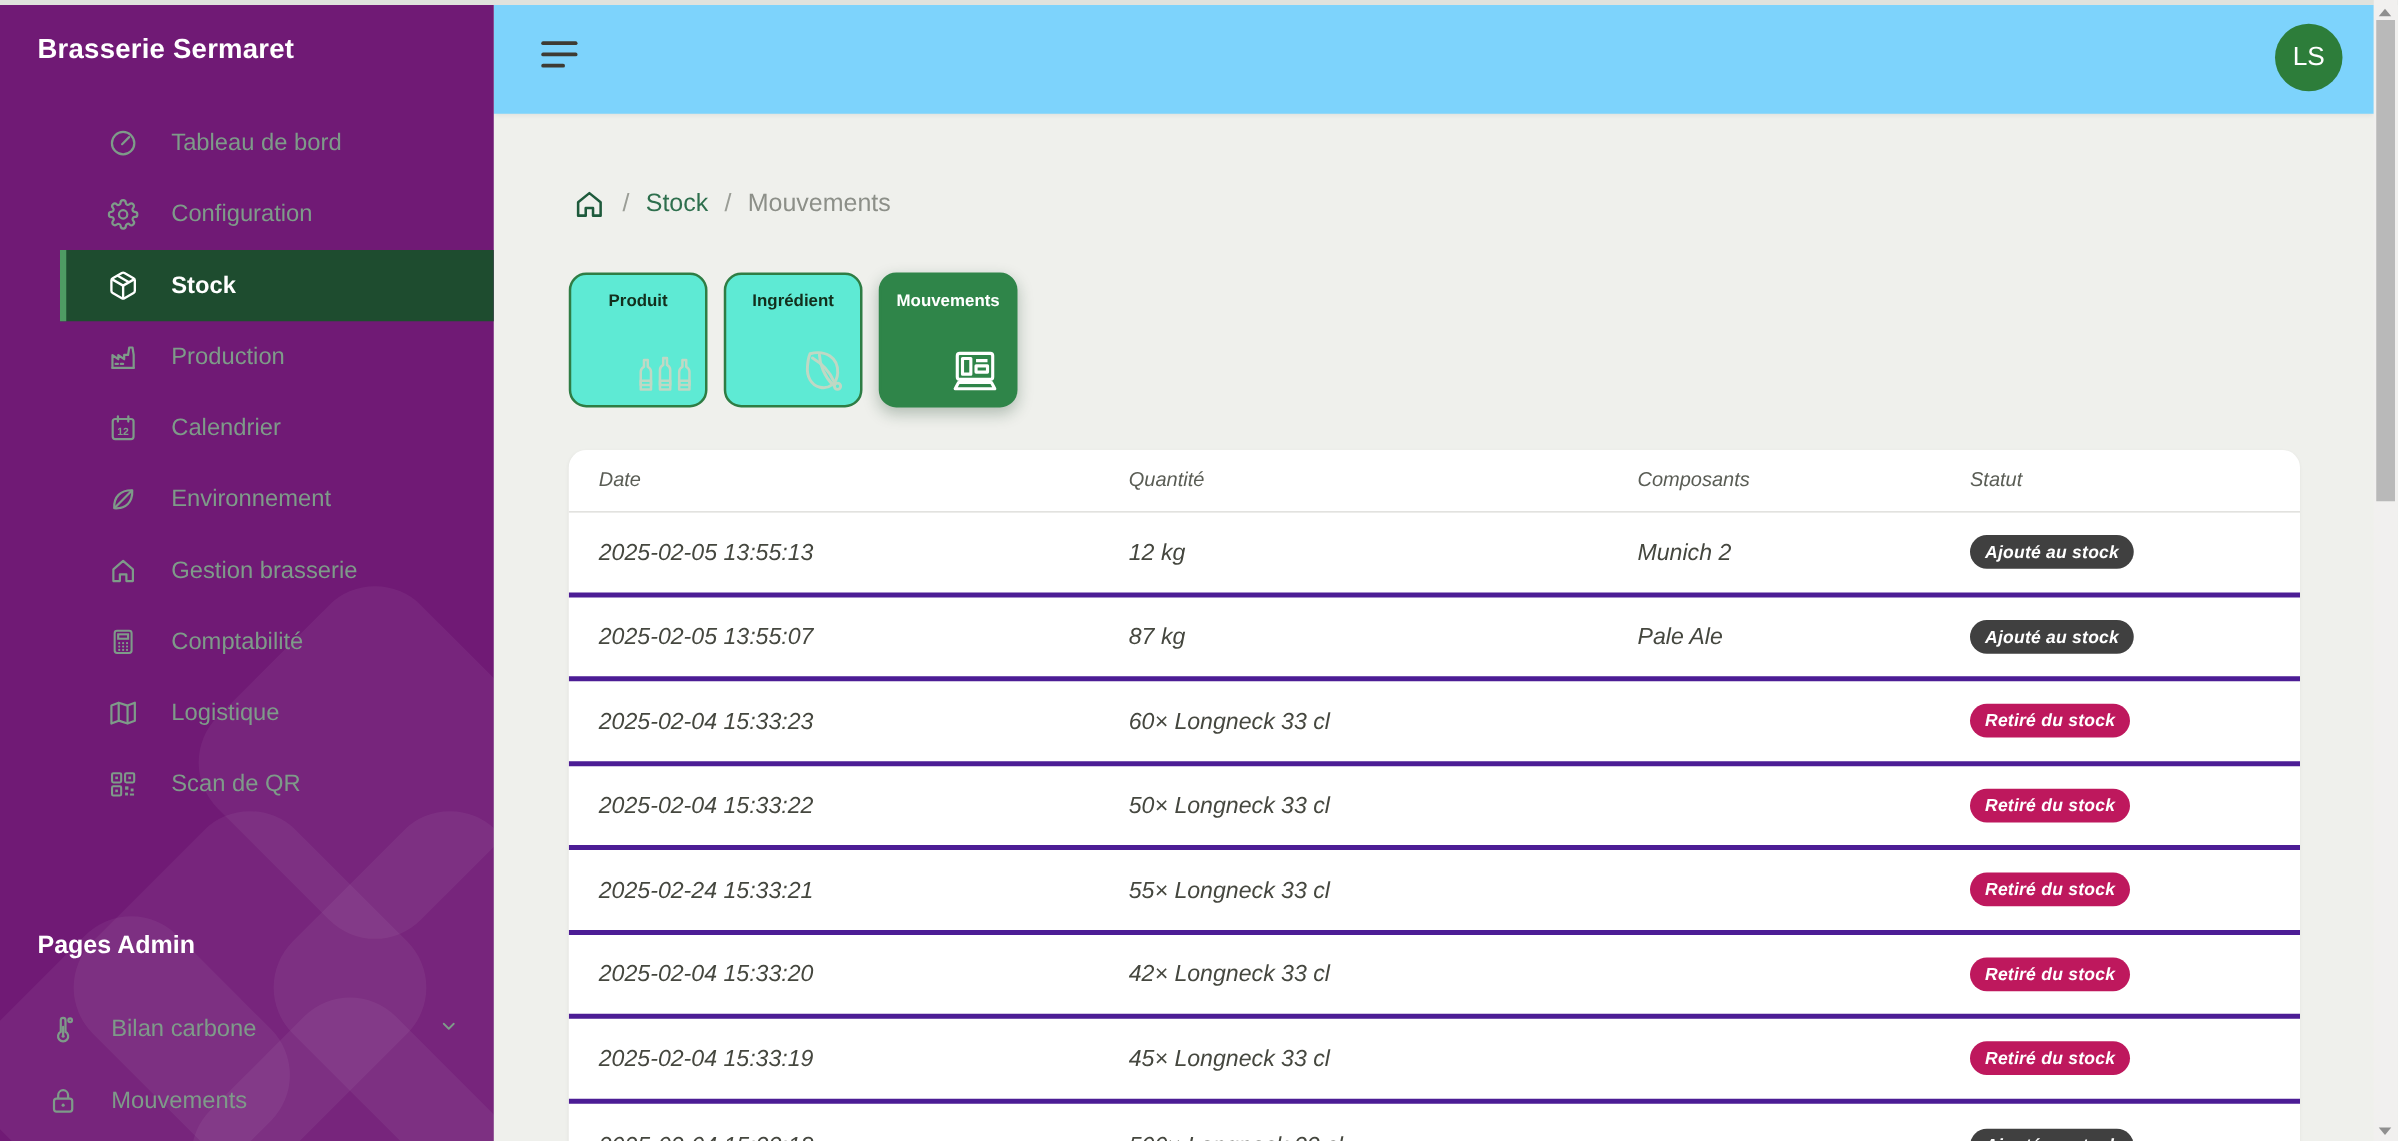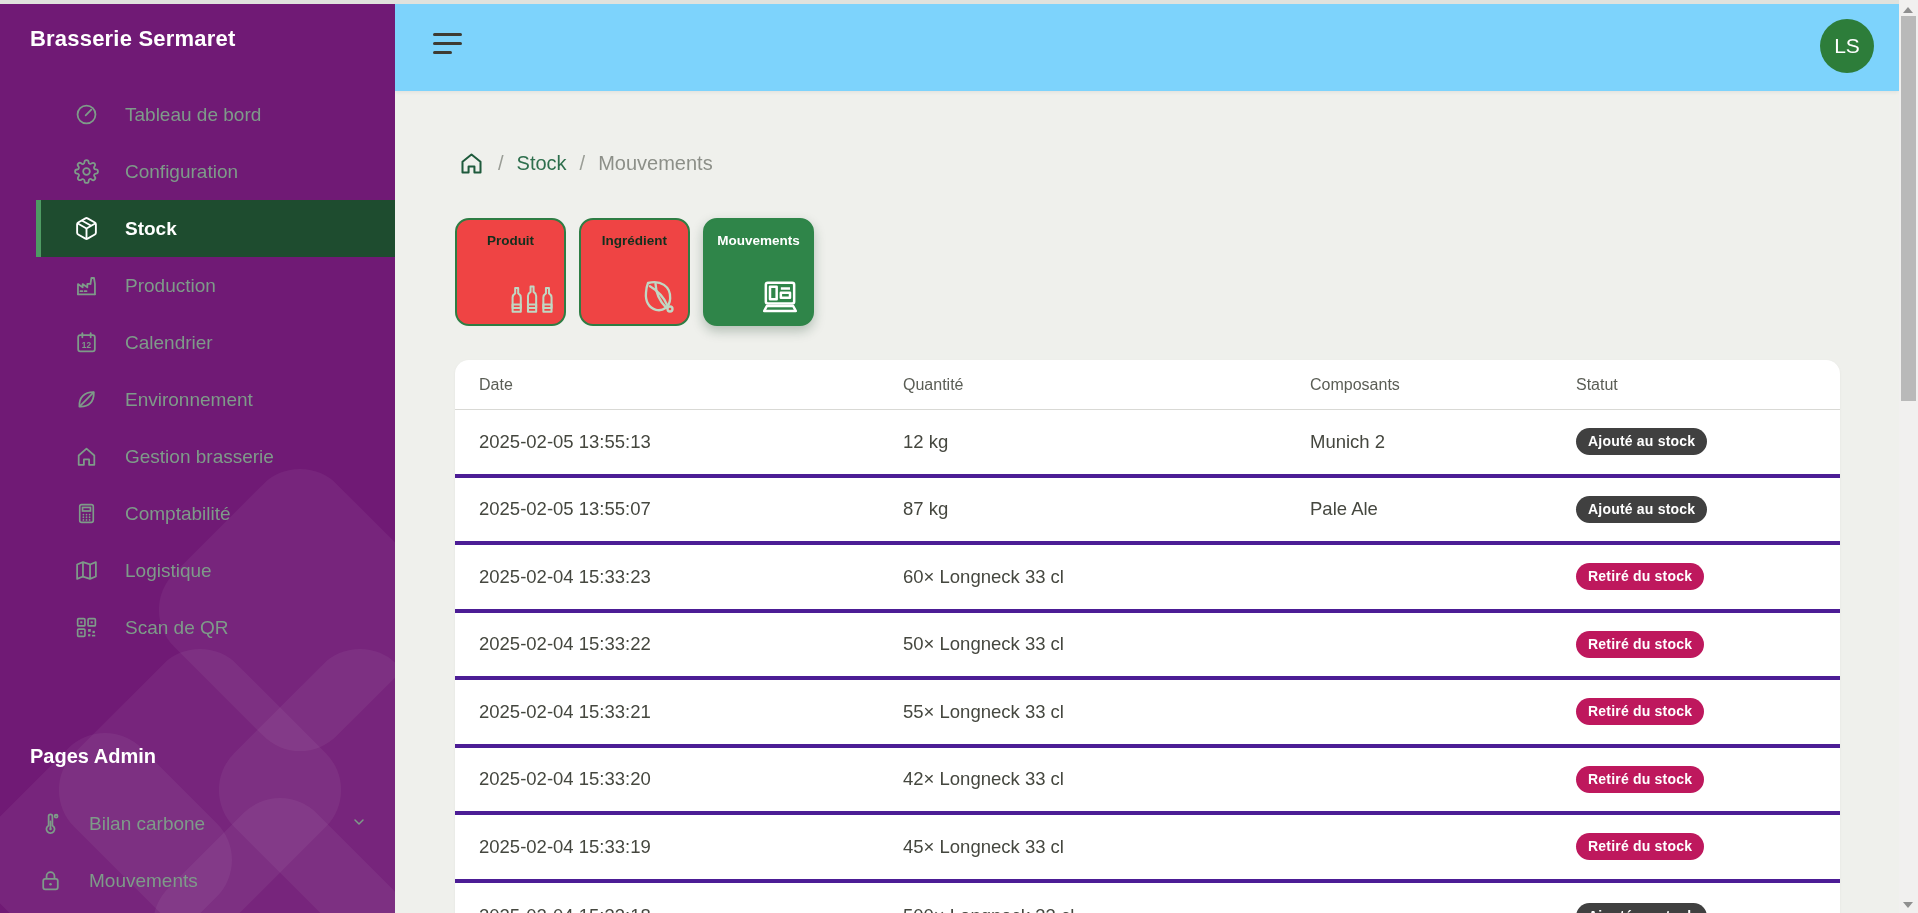--- a/index.html
+++ b/index.html
@@ -10,21 +10,21 @@
   .top-strip { position:absolute; left:0; top:0; width:1918px; height:4px;
     background:#e0e2dd; z-index:60; }
 
   
   .sidebar { position:absolute; left:0; top:0; width:395px; height:913px;
     background:#701a75; overflow:hidden; z-index:10; }
   .deco { position:absolute; background:rgba(255,255,255,0.05);
     border-radius:52px; transform:rotate(45deg); }
   .brand { position:absolute; left:30px; top:26px; color:#fff;
     font-size:22px; font-weight:700; letter-spacing:.2px; }
-  .nav { position:absolute; left:4px; top:86px; width:100%;padding-left:32px; }
+  .nav { position:absolute; left:16px; top:86px; width:100%;padding-left:32px; }
   .nav-item { position:relative; height:57px; display:flex; align-items:center;
     gap:26px; padding-left:38px; color:#7e9b89; cursor:pointer; }
   .nav-item .lbl { font-size:19px; font-weight:500; }
   .nav-item svg { width:25px; height:25px; flex:none; }
   .nav-item.active { background:#1e4c2f; color:#fff; }
   .nav-item.active::before { content:""; position:absolute; left:0; top:0;
     width:5px; height:100%; background:#4e9b63; }
   .admin-head { position:absolute; left:30px; top:745px; color:#fff;
     font-size:20px; font-weight:700; }
   .nav2 { position:absolute; left:0; top:795px; width:100%; }
@@ -47,37 +47,37 @@
   
   .crumbs { position:absolute; left:63px; top:150px; display:flex;
     align-items:center; gap:13px; font-size:20px; }
   .crumbs svg { width:27px; height:27px; color:#1e5a3c; display:block; }
   .crumb-link { color:#2e6f4d; cursor:pointer; }
   .crumb-sep { color:#9a9d96; }
   .crumb-cur { color:#8c8f88; }
 
   
   .tabs { position:absolute; left:60px; top:218px; display:flex; gap:13px; }
-  .tab-card { position:relative; width:111px; height:108px; background:#ef4444;
+  .tab-card { position:relative; width:111px; height:108px; background:#5eead4;
     border:2px solid #2e7d44; border-radius:14px; cursor:pointer; }
   .tab-card .t-lbl { margin-top:13px; text-align:center; font-size:13.5px;
     font-weight:700; color:#132f1d; }
   .tab-card .t-ico { position:absolute; right:9px; bottom:8px; color:#c0d8c4; }
   .tab-card .t-ico svg { display:block; }
   .tab-card.active { background:#2f8549; border-color:#2f8549;
     box-shadow:0 5px 12px rgba(20,60,35,.28); }
   .tab-card.active .t-lbl { color:#fff; }
   .tab-card.active .t-ico { color:#fff; }
 
   
   .table-card { position:absolute; left:60px; top:360px; width:1385px;
     height:592px; background:#fff; border-radius:14px;
     box-shadow:0 1px 3px rgba(0,0,0,.05); overflow:hidden; }
   .thead, .trow { display:grid; grid-template-columns:424px 407px 266px 1fr;
-    align-items:center; padding:4px 24px; }
+    align-items:center; padding:4px 24px;font-style:italic; }
   .thead { height:50px; border-bottom:1px solid #d9d9d5; color:#5a5d55;
     font-size:16px; }
   .trow { height:67.5px; border-bottom:4px solid #4c1d95; color:#45473f;
     font-size:18.5px; }
   .trow:last-child { border-bottom:none; }
   .badge { display:inline-block; padding:5px 12px 6px; border-radius:15px;
     color:#fff; font-size:14px; font-weight:700; letter-spacing:.2px; }
   .badge.added { background:#404040; }
   .badge.removed { background:#be185d; }
 
@@ -329,21 +329,21 @@
   </div>
 
   <div class="trow">
     <span>2025-02-04 15:33:22</span>
     <span>50× Longneck 33 cl</span>
     <span></span>
     <span><span class="badge removed">Retiré du stock</span></span>
   </div>
 
   <div class="trow">
-    <span>2025-02-04 15:33:21</span>
+    <span>2025-02-24 15:33:21</span>
     <span>55× Longneck 33 cl</span>
     <span></span>
     <span><span class="badge removed">Retiré du stock</span></span>
   </div>
 
   <div class="trow">
     <span>2025-02-04 15:33:20</span>
     <span>42× Longneck 33 cl</span>
     <span></span>
     <span><span class="badge removed">Retiré du stock</span></span>

